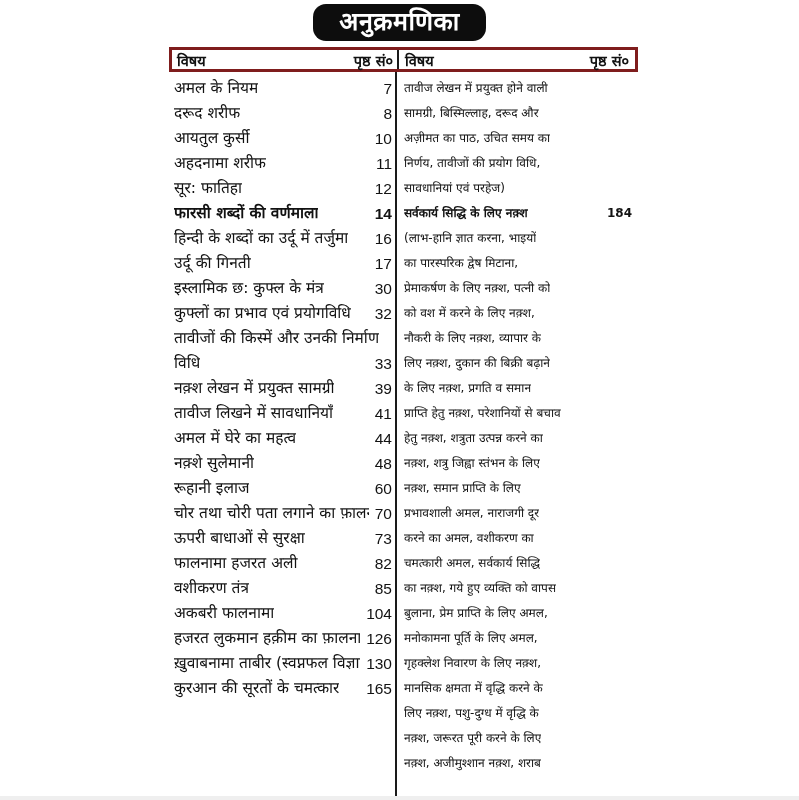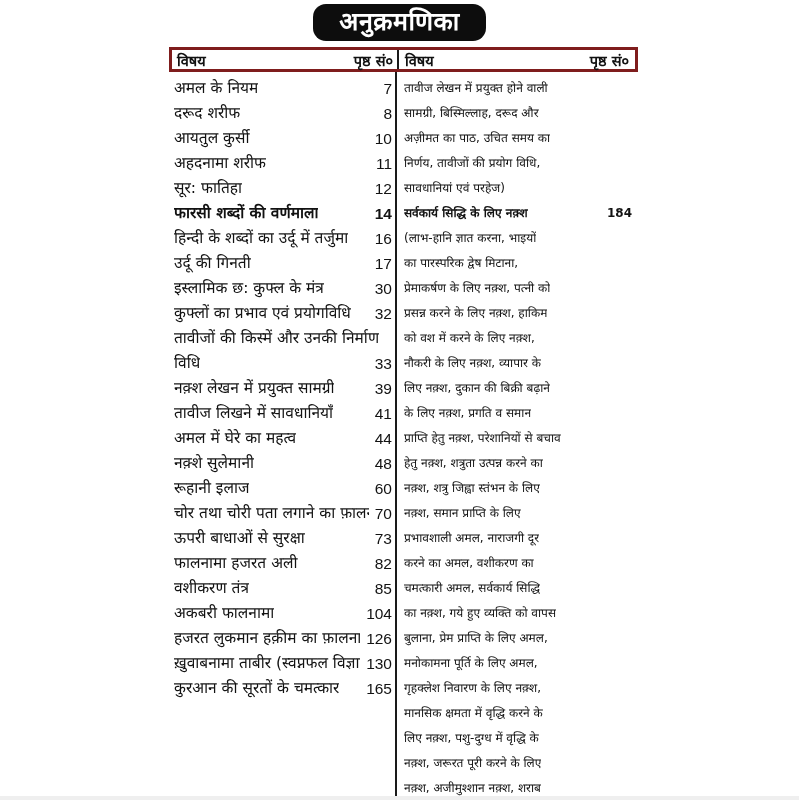--- a/index.html
+++ b/index.html
@@ -266,23 +266,20 @@
         <div class="rline">
           <span class="t">(लाभ-हानि ज्ञात करना, भाइयों</span>
         </div>
         <div class="rline">
           <span class="t">का पारस्परिक द्वेष मिटाना,</span>
         </div>
         <div class="rline">
           <span class="t">प्रेमाकर्षण के लिए नक़्श, पत्नी को</span>
         </div>
         <div class="rline">
-          <span class="t">प्रसन्न करने के लिए नक़्श, हाकिम</span>
-        </div>
-        <div class="rline">
           <span class="t">को वश में करने के लिए नक़्श,</span>
         </div>
         <div class="rline">
           <span class="t">नौकरी के लिए नक़्श, व्यापार के</span>
         </div>
         <div class="rline">
           <span class="t">लिए नक़्श, दुकान की बिक्री बढ़ाने</span>
         </div>
         <div class="rline">
           <span class="t">के लिए नक़्श, प्रगति व समान</span>

